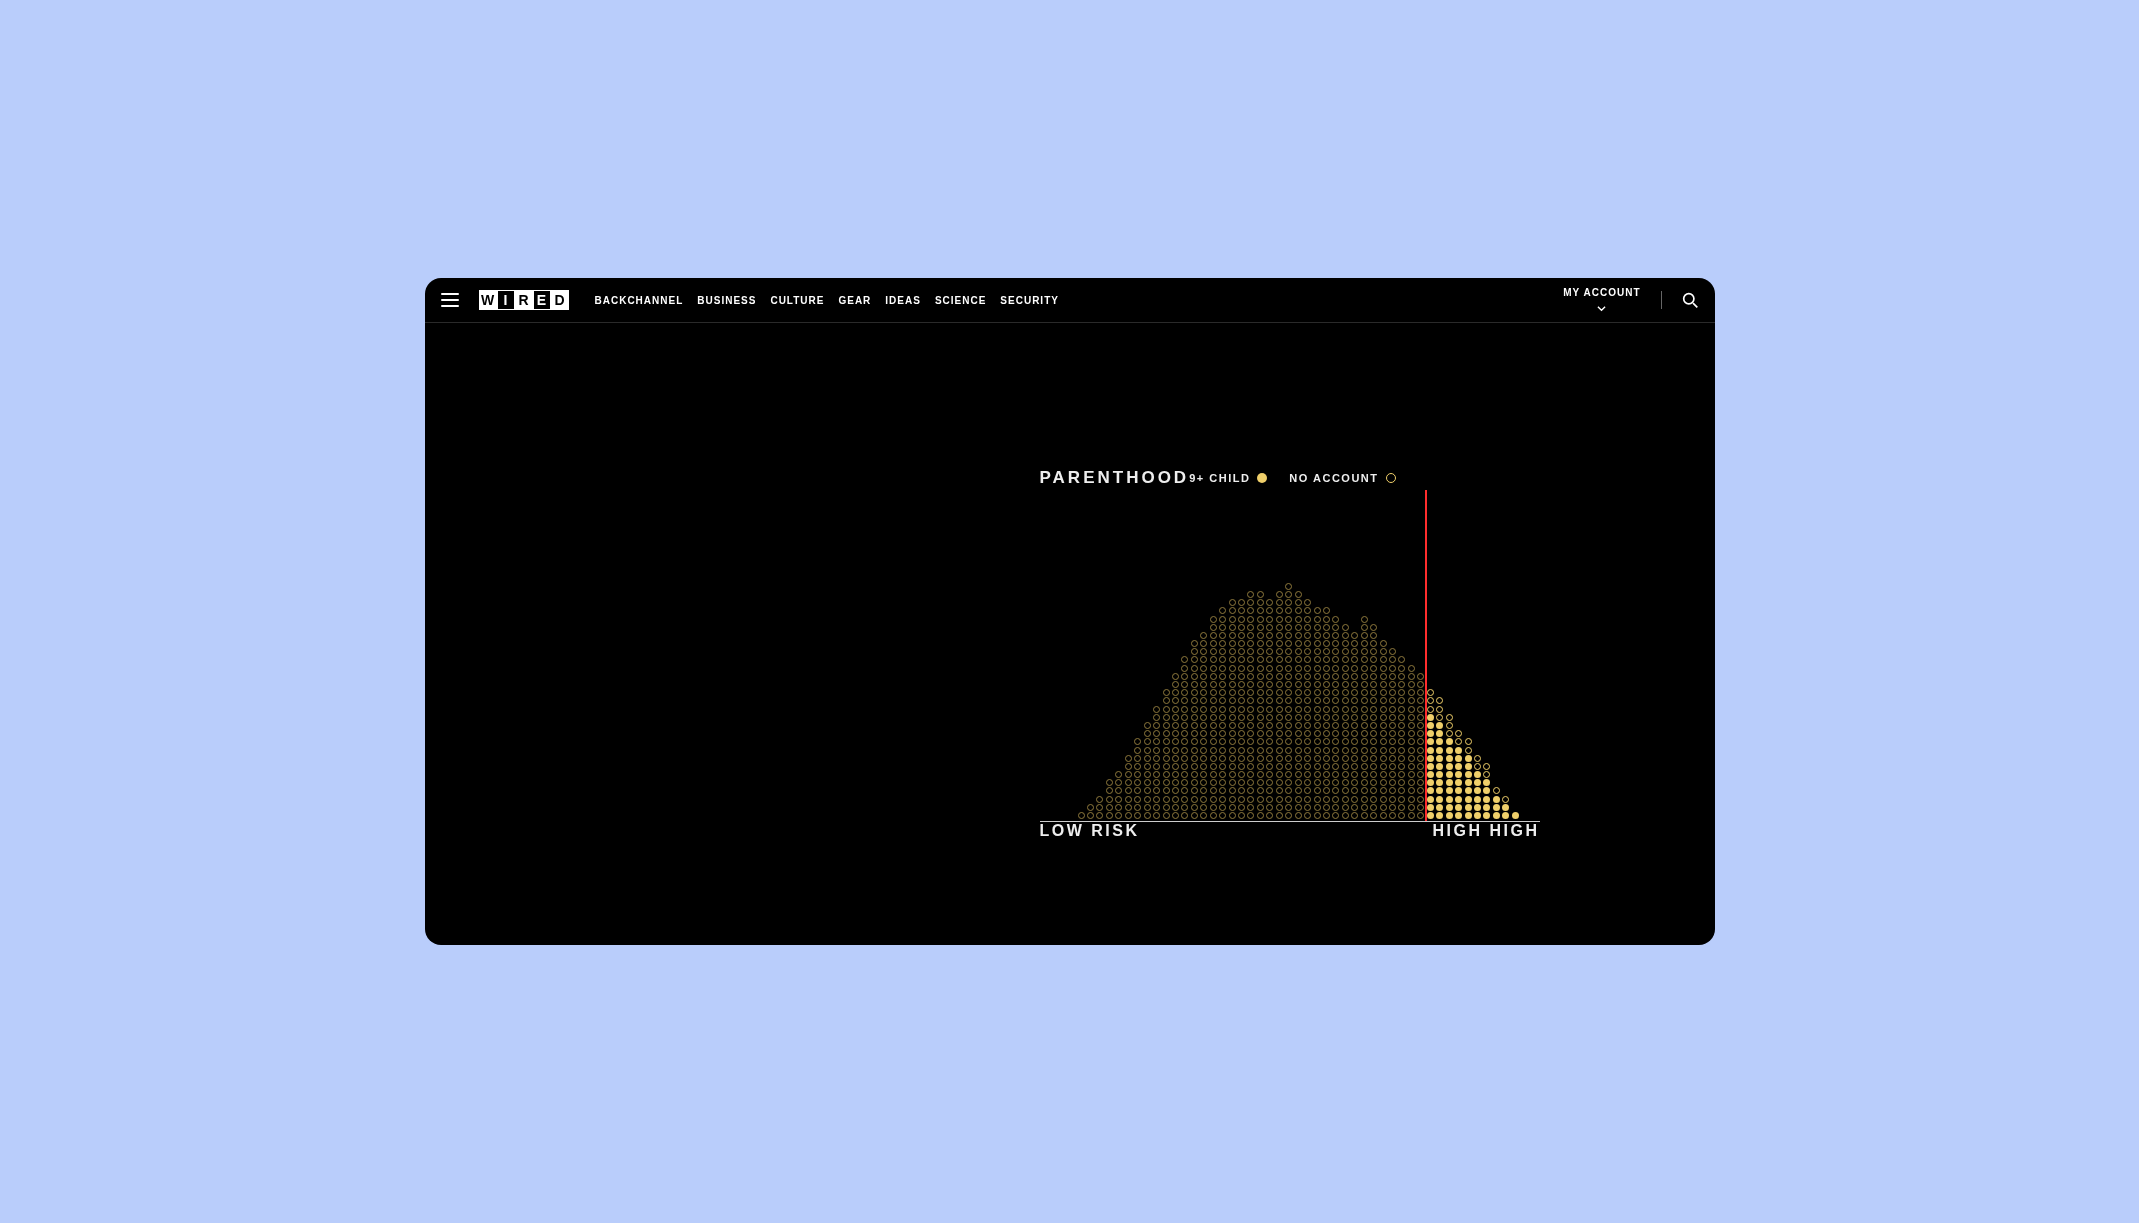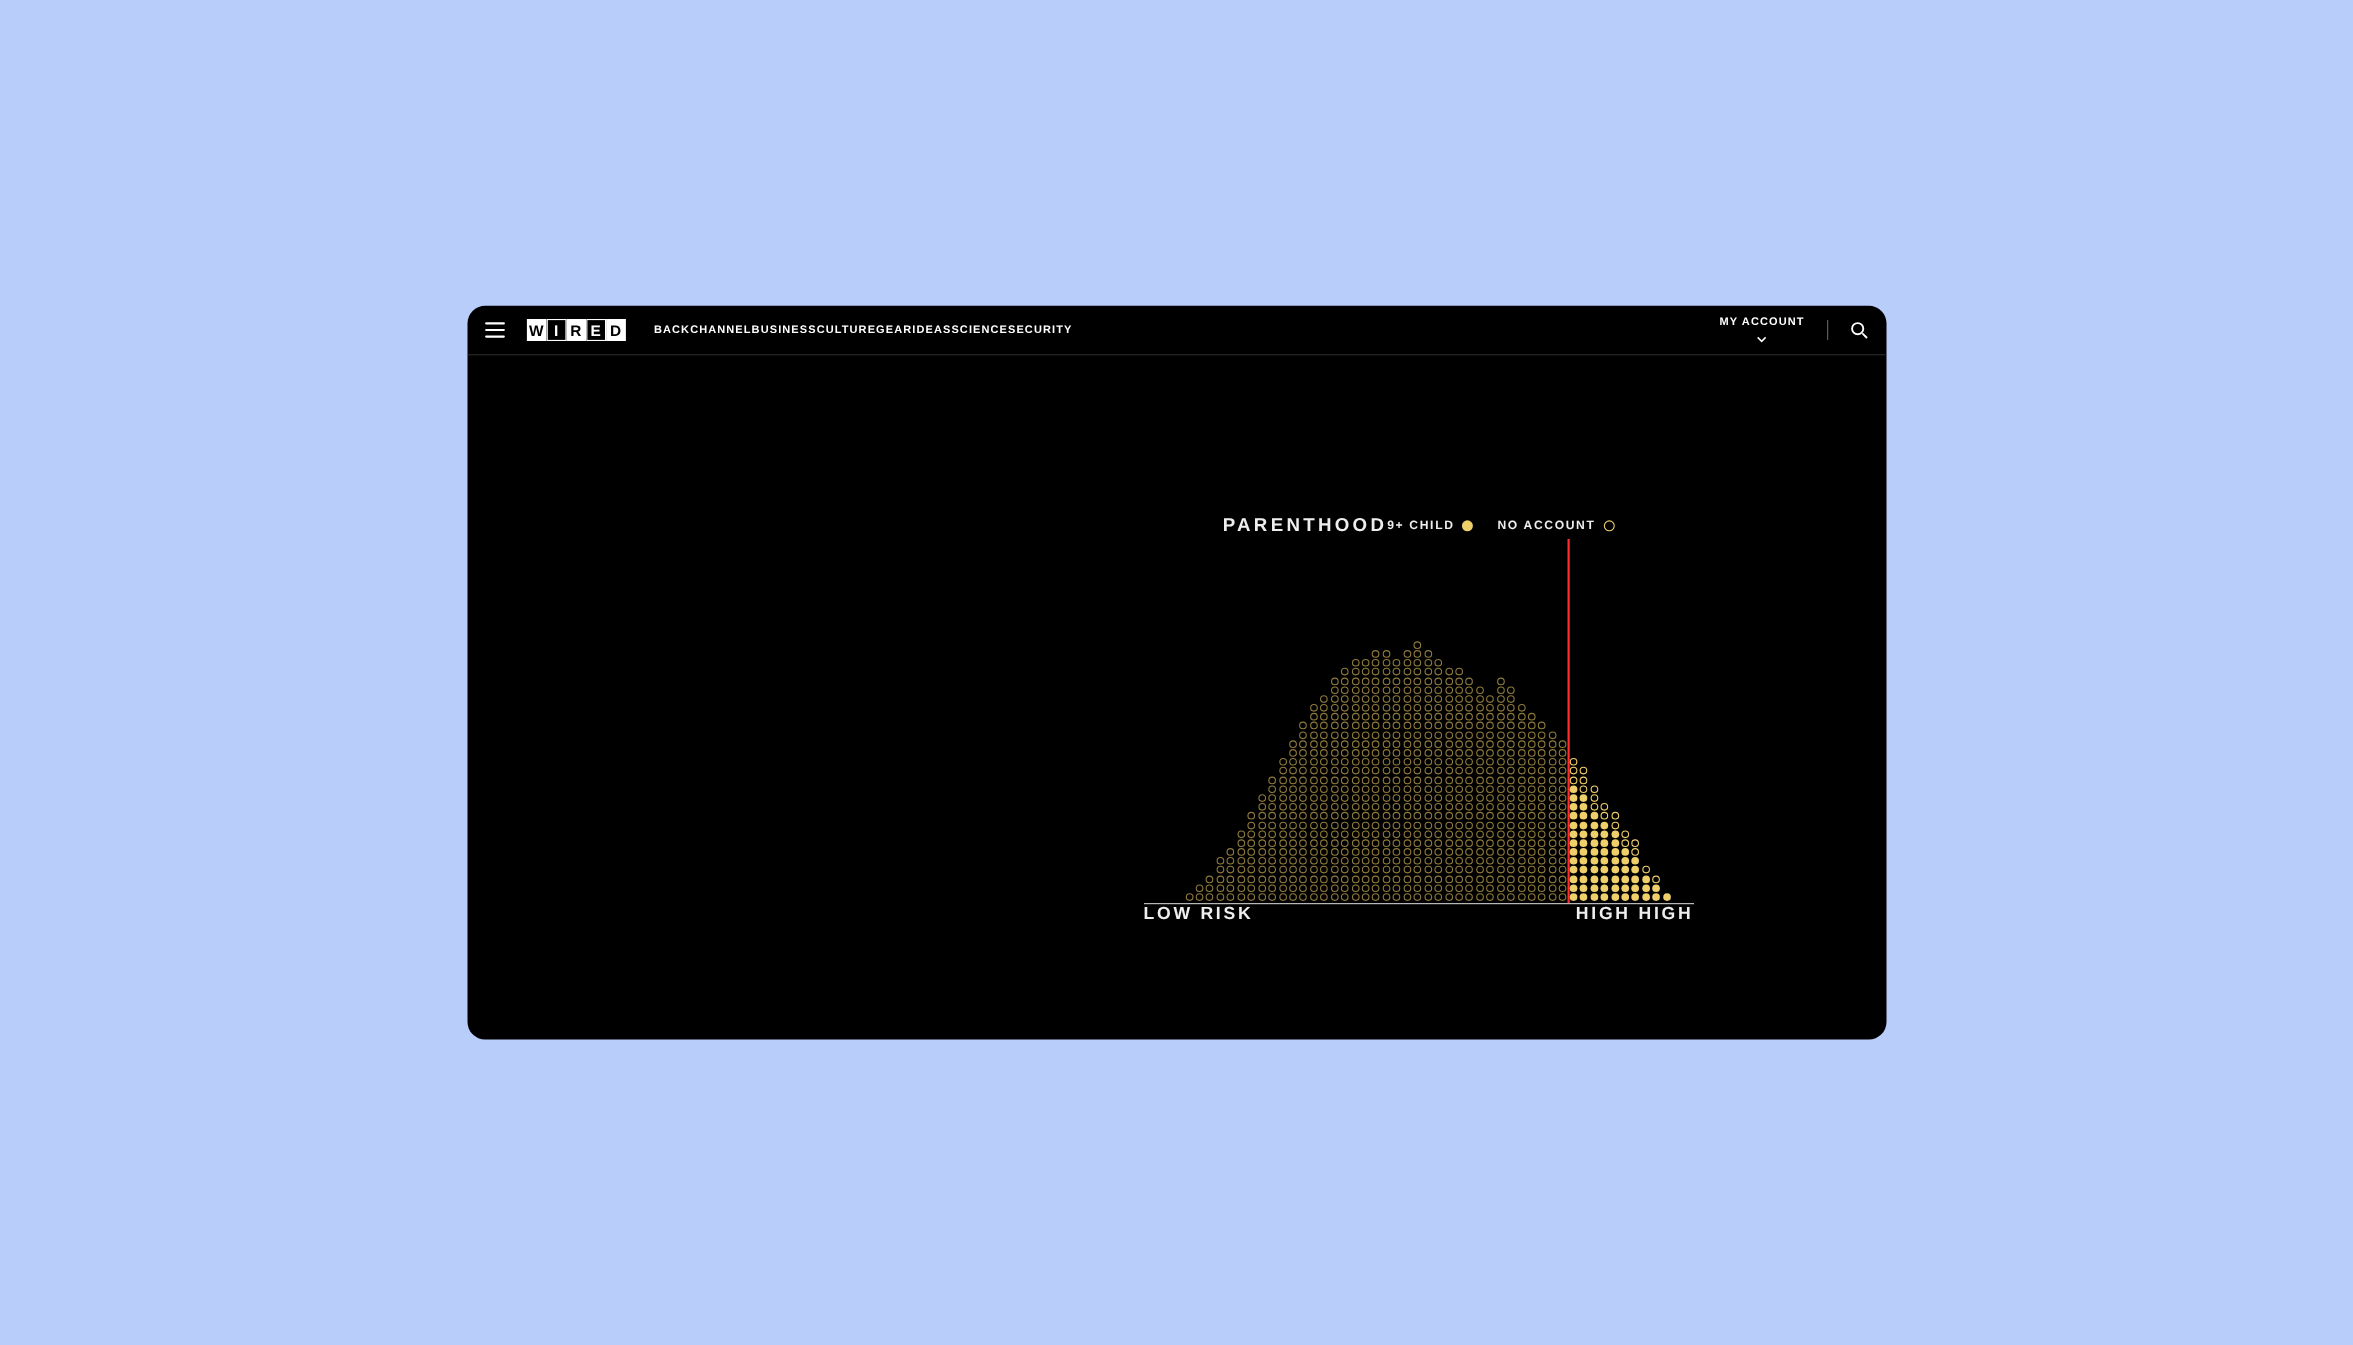--- a/index.html
+++ b/index.html
@@ -23,21 +23,21 @@
   .hamburger{width:18px;height:14px;display:flex;flex-direction:column;justify-content:space-between;cursor:pointer;margin-right:20px}
   .hamburger span{display:block;height:2px;background:#fff;border-radius:1px}
   .logo{display:flex;gap:0;margin-right:26px}
   .logo .cell{
     width:18px;height:20px;display:flex;align-items:center;justify-content:center;
     font-weight:900;font-size:14px;letter-spacing:0;
     font-family:'Arial Black',Arial,sans-serif;
   }
   .logo .w{background:#fff;color:#000}
   .logo .b{background:#000;color:#fff;border:1px solid #fff}
-  nav.primary{display:flex;}
+  nav.primary{display:flex;gap:14px}
   nav.primary a{
     color:#fff;text-decoration:none;font-size:10px;font-weight:700;
     letter-spacing:1px;font-family:'Helvetica Neue',Arial,sans-serif;cursor:pointer;
   }
   .topbar .spacer{flex:1}
   .account{
     font-size:10px;font-weight:700;letter-spacing:1px;display:flex;align-items:center;gap:6px;cursor:pointer;
     font-family:'Helvetica Neue',Arial,sans-serif;
     flex-direction:column;
   }
@@ -55,21 +55,21 @@
     display:inline-flex;width:18px;height:18px;background:#000;border-radius:3px;
     align-items:center;justify-content:center;vertical-align:-3px;margin:0 2px;
   }
   .callout .swatch::after{content:"";width:9px;height:9px;border-radius:50%;background:#efcf6a}
   .callout b{font-weight:700}
 
   .chart{
     position:absolute;left:615px;top:145px;width:500px;
     font-family:'Helvetica Neue',Arial,sans-serif;
   }
-  .chart-head{display:flex;align-items:center;justify-content:center;margin-bottom:14px}
+  .chart-head{display:flex;align-items:center;justify-content:flex-start;margin-bottom:14px}
   .chart-title{
     font-size:17px;font-weight:800;letter-spacing:3px;color:#eee;
   }
   .legend{display:flex;gap:22px;align-items:center}
   .legend-item{display:flex;align-items:center;gap:7px;font-size:11px;font-weight:800;letter-spacing:1.5px;color:#eee}
   .legend .dot{width:10px;height:10px;border-radius:50%}
   .legend .filled{background:#efcf6a}
   .legend .hollow{border:1.5px solid #efcf6a}
 
   .plot{position:relative;width:500px;height:320px;border-bottom:1px solid #ccc;margin-top:6px}

